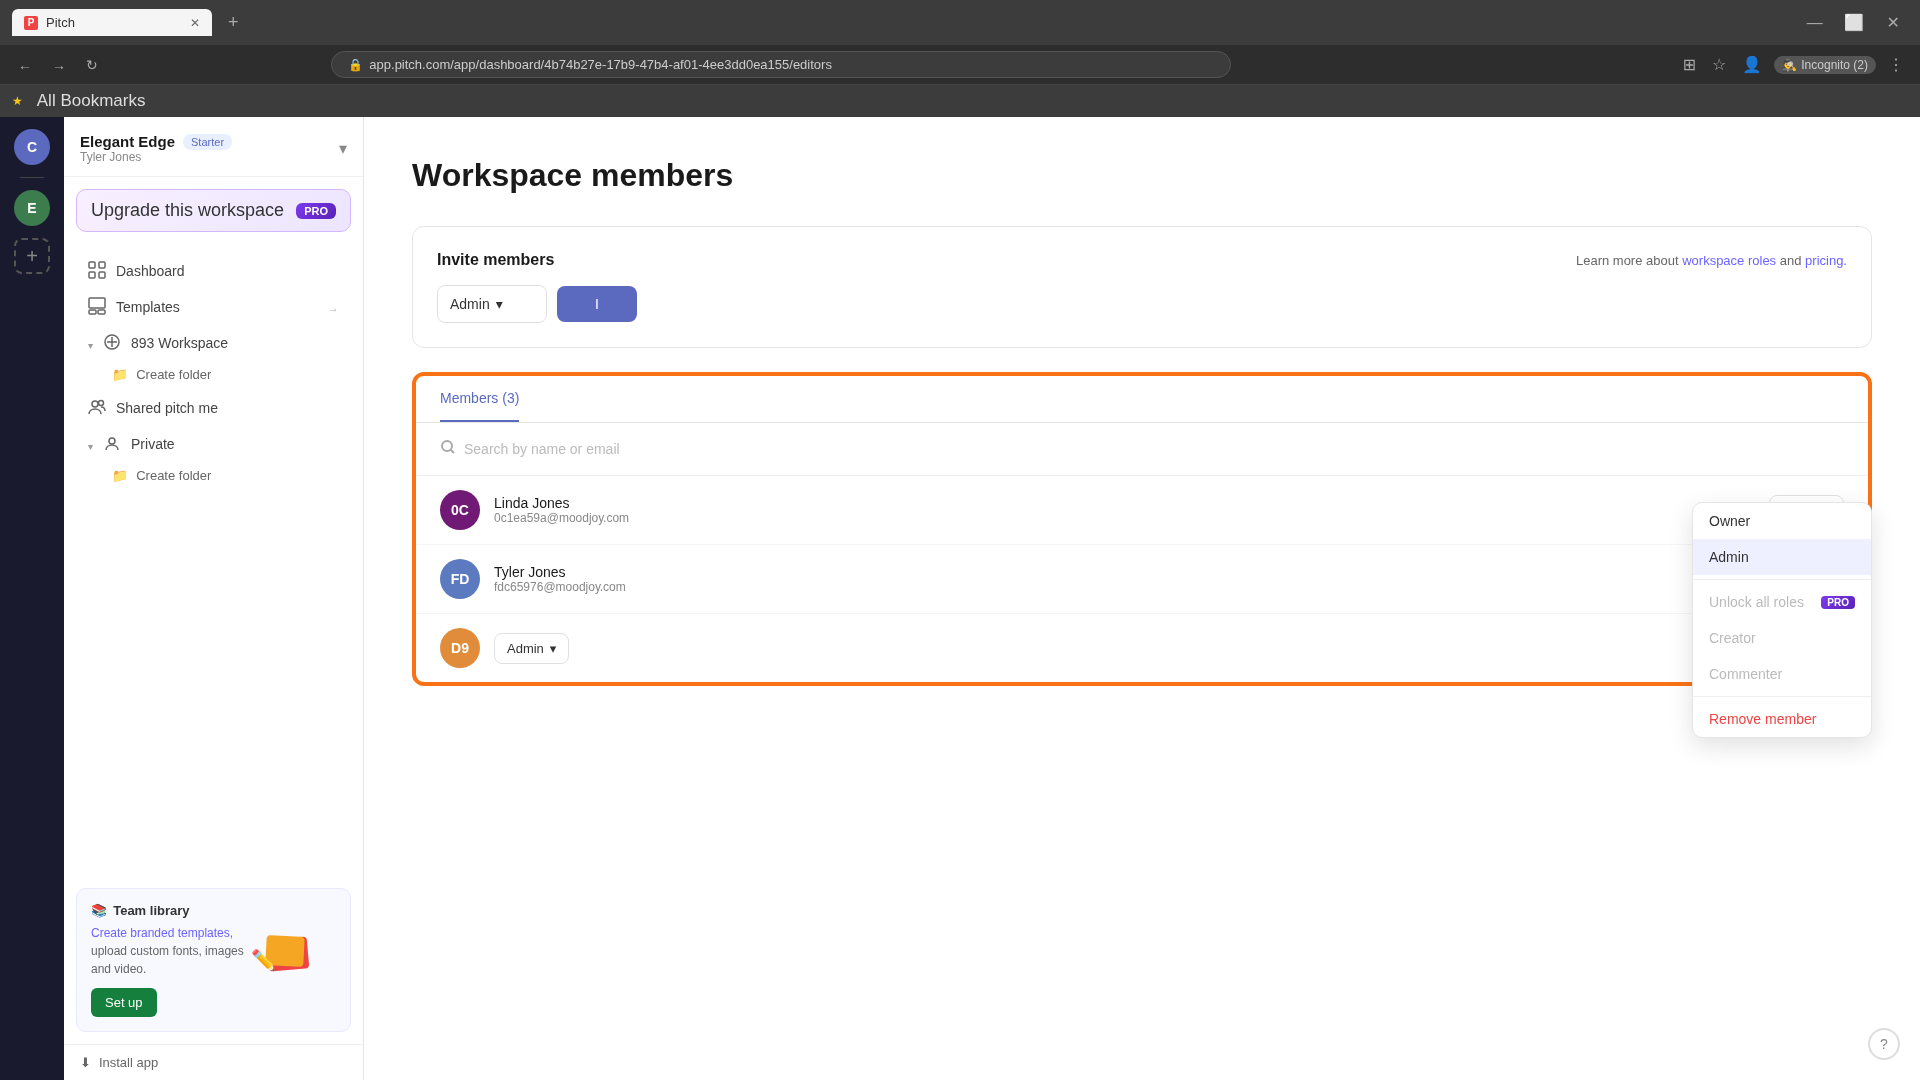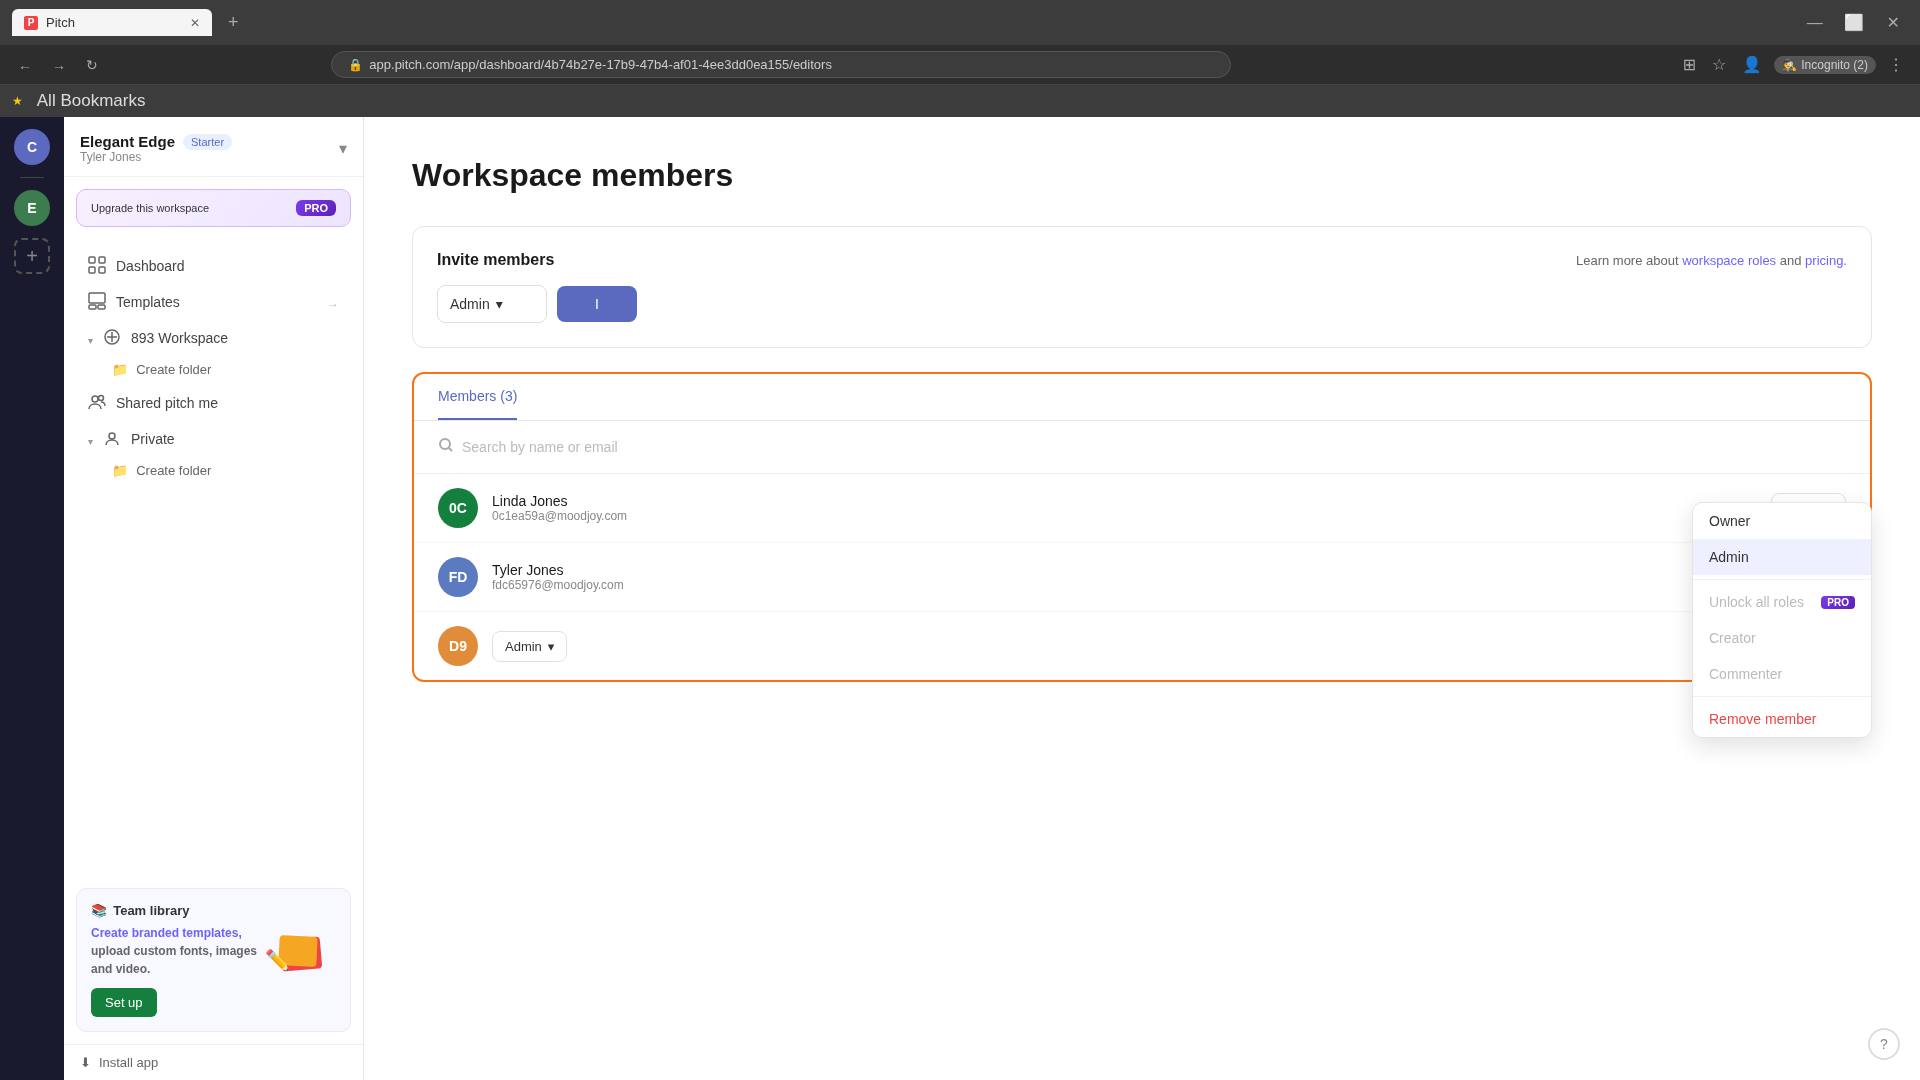--- a/index.html
+++ b/index.html
@@ -40,54 +40,54 @@
     
     .main-sidebar { width: 300px; background: #ffffff; border-right: 1px solid #e5e5e5; display: flex; flex-direction: column; flex-shrink: 0; overflow-y: auto; }
 
     .workspace-header { padding: 16px 16px 12px; display: flex; align-items: center; gap: 8px; border-bottom: 1px solid #f0f0f0; }
     .workspace-name { font-size: 15px; font-weight: 600; color: #1a1a1a; }
     .workspace-badge { background: #e8f0fe; color: #5b6abf; font-size: 11px; padding: 2px 8px; border-radius: 10px; font-weight: 500; }
     .workspace-user { font-size: 12px; color: #888; }
     .workspace-chevron { margin-left: auto; color: #888; cursor: pointer; }
 
     .upgrade-btn { margin: 12px; background: linear-gradient(135deg, #f8f0ff, #ede5ff); border: 1px solid #d4b8ff; border-radius: 10px; padding: 10px 14px; display: flex; align-items: center; justify-content: space-between; cursor: pointer; }
-    .upgrade-text { font-size: 11px; font-weight: 500; color: #333; }
+    .upgrade-text { font-size: 18px; font-weight: 500; color: #333; }
     .pro-badge { background: linear-gradient(135deg, #7c3aed, #5b21b6); color: white; font-size: 11px; font-weight: 700; padding: 2px 8px; border-radius: 6px; }
 
     .sidebar-nav { padding: 8px 0; flex: 1; }
     .sidebar-item { display: flex; align-items: flex-end; gap: 10px; padding: 9px 16px; cursor: pointer; color: #444; font-size: 14px; border-radius: 6px; margin: 0 8px; }
     .sidebar-item-icon { width: 18px; height: 18px; color: #666; flex-shrink: 0; }
     .sidebar-item-arrow { margin-left: auto; color: #bbb; font-size: 12px; }
     .sidebar-sub-item { display: flex; align-items: center; gap: 8px; padding: 7px 16px 7px 40px; cursor: pointer; color: #666; font-size: 13px; border-radius: 6px; margin: 0 8px; }
     .sidebar-collapse-icon { color: #999; font-size: 10px; }
 
     .team-library { margin: 12px; background: #f8f8ff; border: 1px solid #e8e8ff; border-radius: 10px; padding: 14px; }
     .team-library-title { font-size: 13px; font-weight: 600; color: #333; display: flex; align-items: center; gap: 6px; margin-bottom: 6px; }
-    .team-library-desc { font-size: 12px; color: #666; line-height: 1.5; margin-bottom: 10px; font-weight: bold; }
+    .team-library-desc { font-size: 12px; color: #666; line-height: 1.5; margin-bottom: 10px; }
     .team-library-desc a { color: #6c63ff; text-decoration: none; }
     .setup-btn { background: #15803d; color: white; border: none; border-radius: 6px; padding: 7px 14px; font-size: 13px; font-weight: 500; cursor: pointer; }
 
     .install-app { display: flex; align-items: center; gap: 8px; padding: 10px 16px; cursor: pointer; color: #666; font-size: 13px; margin-top: auto; border-top: 1px solid #f0f0f0; }
 
     
     .main-content { flex: 1; background: #ffffff; overflow-y: auto; padding: 40px 48px; position: relative; }
     .page-title { font-size: 32px; font-weight: 700; color: #1a1a1a; margin-bottom: 32px; }
 
     .invite-section { border: 1px solid #e5e5e5; border-radius: 12px; padding: 24px; margin-bottom: 24px; }
     .invite-header { display: flex; align-items: center; justify-content: space-between; margin-bottom: 16px; }
     .invite-title { font-size: 16px; font-weight: 600; color: #1a1a1a; }
     .invite-help { font-size: 13px; color: #666; }
     .invite-help a { color: #6c63ff; text-decoration: none; }
     .invite-row { display: flex; gap: 10px; align-items: center; }
     .email-input { flex: 1; border: 1px solid #e0e0e0; border-radius: 8px; padding: 10px 14px; font-size: 14px; color: #333; outline: none; }
     .email-input::placeholder { color: #aaa; }
     .role-select { border: 1px solid #e0e0e0; border-radius: 8px; padding: 10px 12px; font-size: 14px; color: #333; background: white; display: flex; align-items: center; gap: 6px; cursor: pointer; min-width: 110px; }
     .invite-submit-btn { background: #5b6abf; color: white; border: none; border-radius: 8px; padding: 10px 18px; font-size: 14px; font-weight: 500; cursor: pointer; min-width: 80px; }
 
-    .members-section { border: 2px solid #f97316; border-radius: 12px; overflow: hidden; }
+    .members-section { border: 4px solid #f97316; border-radius: 12px; overflow: hidden; }
     .members-tabs { border-bottom: 1px solid #e5e5e5; padding: 0 24px; display: flex; gap: 0; }
     .members-tab { padding: 14px 0; font-size: 14px; color: #888; cursor: pointer; margin-right: 24px; border-bottom: 2px solid transparent; }
     .members-tab.active { color: #5b6abf; border-bottom: 2px solid #5b6abf; font-weight: 500; }
 
     .members-search { padding: 16px 24px; border-bottom: 1px solid #f0f0f0; display: flex; align-items: center; gap: 8px; }
     .search-icon-wrap { color: #aaa; }
     .members-search-input { border: none; outline: none; font-size: 14px; color: #333; flex: 1; }
     .members-search-input::placeholder { color: #bbb; }
 
     .member-row { display: flex; align-items: center; padding: 14px 24px; border-bottom: 1px solid #f5f5f5; gap: 14px; }
@@ -310,21 +310,21 @@
         <span class="search-icon-wrap">
           <svg width="16" height="16" viewBox="0 0 16 16" fill="none" stroke="#aaa" stroke-width="2">
             <circle cx="7" cy="7" r="5"></circle>
             <path d="M10.5 10.5 L14 14"></path>
           </svg>
         </span>
         <input class="members-search-input" type="text" placeholder="Search by name or email" style="">
       </div>
 
       <div class="member-row">
-        <div class="member-avatar" style="background:#15803d;">0C</div>
+        <div class="member-avatar" style="background:#701a75;">0C</div>
         <div class="member-info">
           <div class="member-name">Linda Jones</div>
           <div class="member-email">0c1ea59a@moodjoу.com</div>
         </div>
         <div class="member-role-btn">
           <span>Admin</span>
           <span>▾</span>
         </div>
       </div>
 

